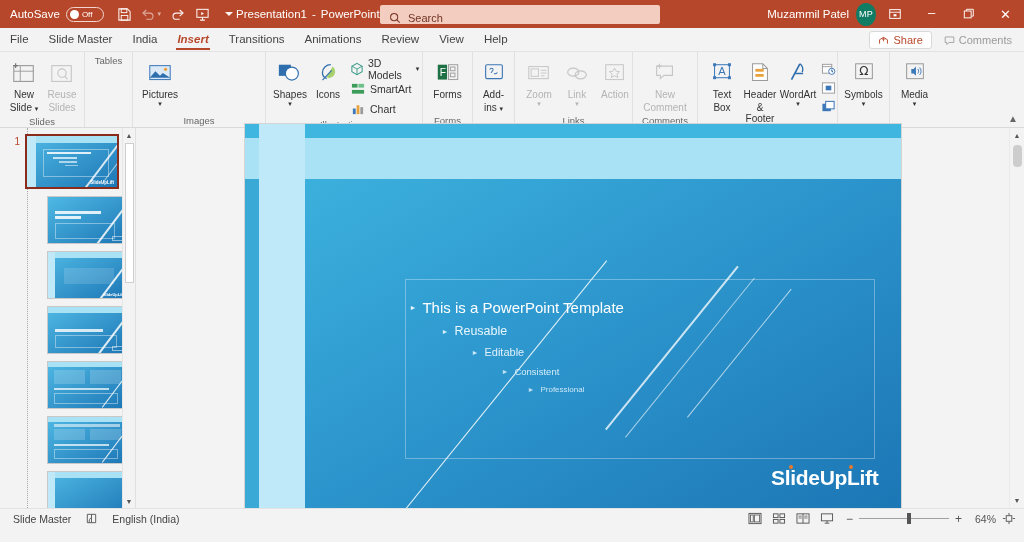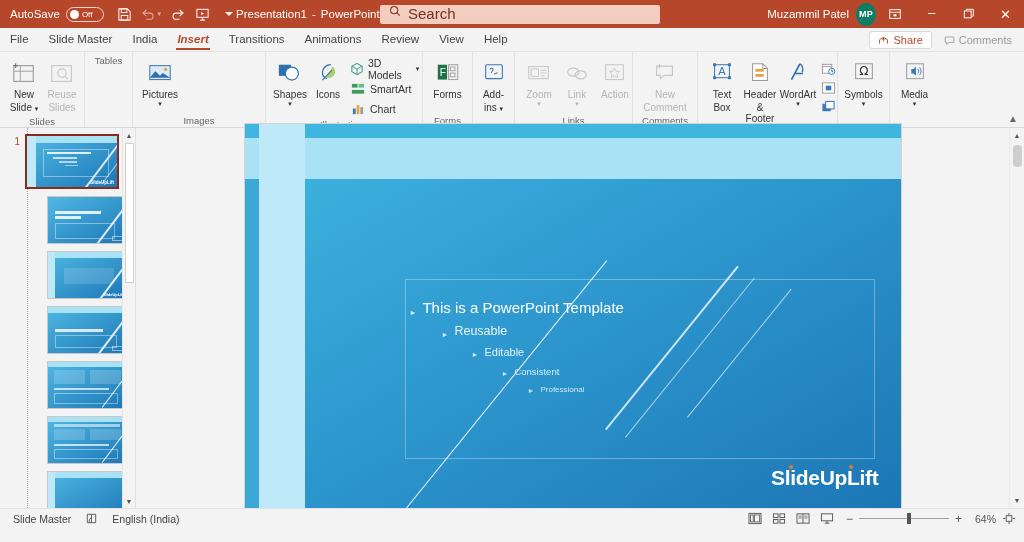--- a/index.html
+++ b/index.html
@@ -28,28 +28,28 @@
     width:24px;height:22px;display:flex;align-items:center;justify-content:center;
     opacity:.95;
   }
   .qat .qicon.dim { opacity:.55; }
   .title-doc {
     position:absolute; left:236px; top:0; height:28px; display:flex; align-items:center;
     font-size:11.5px; white-space:nowrap;
   }
   .searchbox {
     position:absolute; left:380px; top:5px; width:280px; height:19px;
-    background:#f4cdc1; border-radius:2px; display:flex; align-items:flex-start;
-    gap:7px; padding-left:9px; color:#6e3323; font-size:15px;
+    background:#f4cdc1; border-radius:2px; display:flex; align-items:flex-end;
+    gap:7px; padding-left:9px; color:#6e3323; font-size:11px;
   }
   .tr-group { position:absolute; right:0; top:0; height:28px; display:flex; align-items:center; }
   .username { font-size:11.5px; margin-right:7px; }
   .avatar {
     width:20px;height:23px;border-radius:50%;background:#107c63;color:#fff;
-    font-size:9px;display:flex;align-items:center;justify-content:center;font-weight:bold;
+    font-size:9px;display:flex;align-items:center;justify-content:center;font-weight:normal;
     letter-spacing:.3px;
   }
   .winbtn { width:37px;height:28px;display:flex;align-items:center;justify-content:center; }
 
   
   .tabstrip {
     height:24px; background:#f3f3f3; display:flex; align-items:flex-end; position:relative;
     border-bottom:1px solid #e3e3e3;
   }
   .tab {
@@ -152,21 +152,21 @@
   }
   .s-diag { position:absolute; background:rgba(255,255,255,.85); transform-origin:0 0; }
   .s-logo {
     position:absolute; right:22px; bottom:22px; color:#fff; font-size:21px;
     font-weight:bold; letter-spacing:-.3px;
   }
   .s-logo .dot {
     position:absolute; width:4px; height:4px; border-radius:50%; background:#e8792b;
   }
   .bullets { position:absolute; left:105px; top:120px; }
-  .b-line { display:flex; align-items:flex-end; color:#ffffff; }
+  .b-line { display:flex; align-items:center; color:#ffffff; }
   .b-mark { font-size:7px; margin-right:6px; opacity:.9; }
   .b1 { font-size:15px; margin-left:0; }
   .b2 { font-size:12.5px; margin-left:32px; color:#e8f6fd; }
   .b3 { font-size:11px; margin-left:62px; color:#dff1fb; }
   .b4 { font-size:9.5px; margin-left:92px; color:#d3ecf9; }
   .b5 { font-size:8px; margin-left:118px; color:#cbe7f7; }
   .b-line + .b-line { margin-top:8px; }
 
   
   .cscroll { width:15px; background:#f3f3f3; position:relative; border-left:1px solid #eaeaea; }

